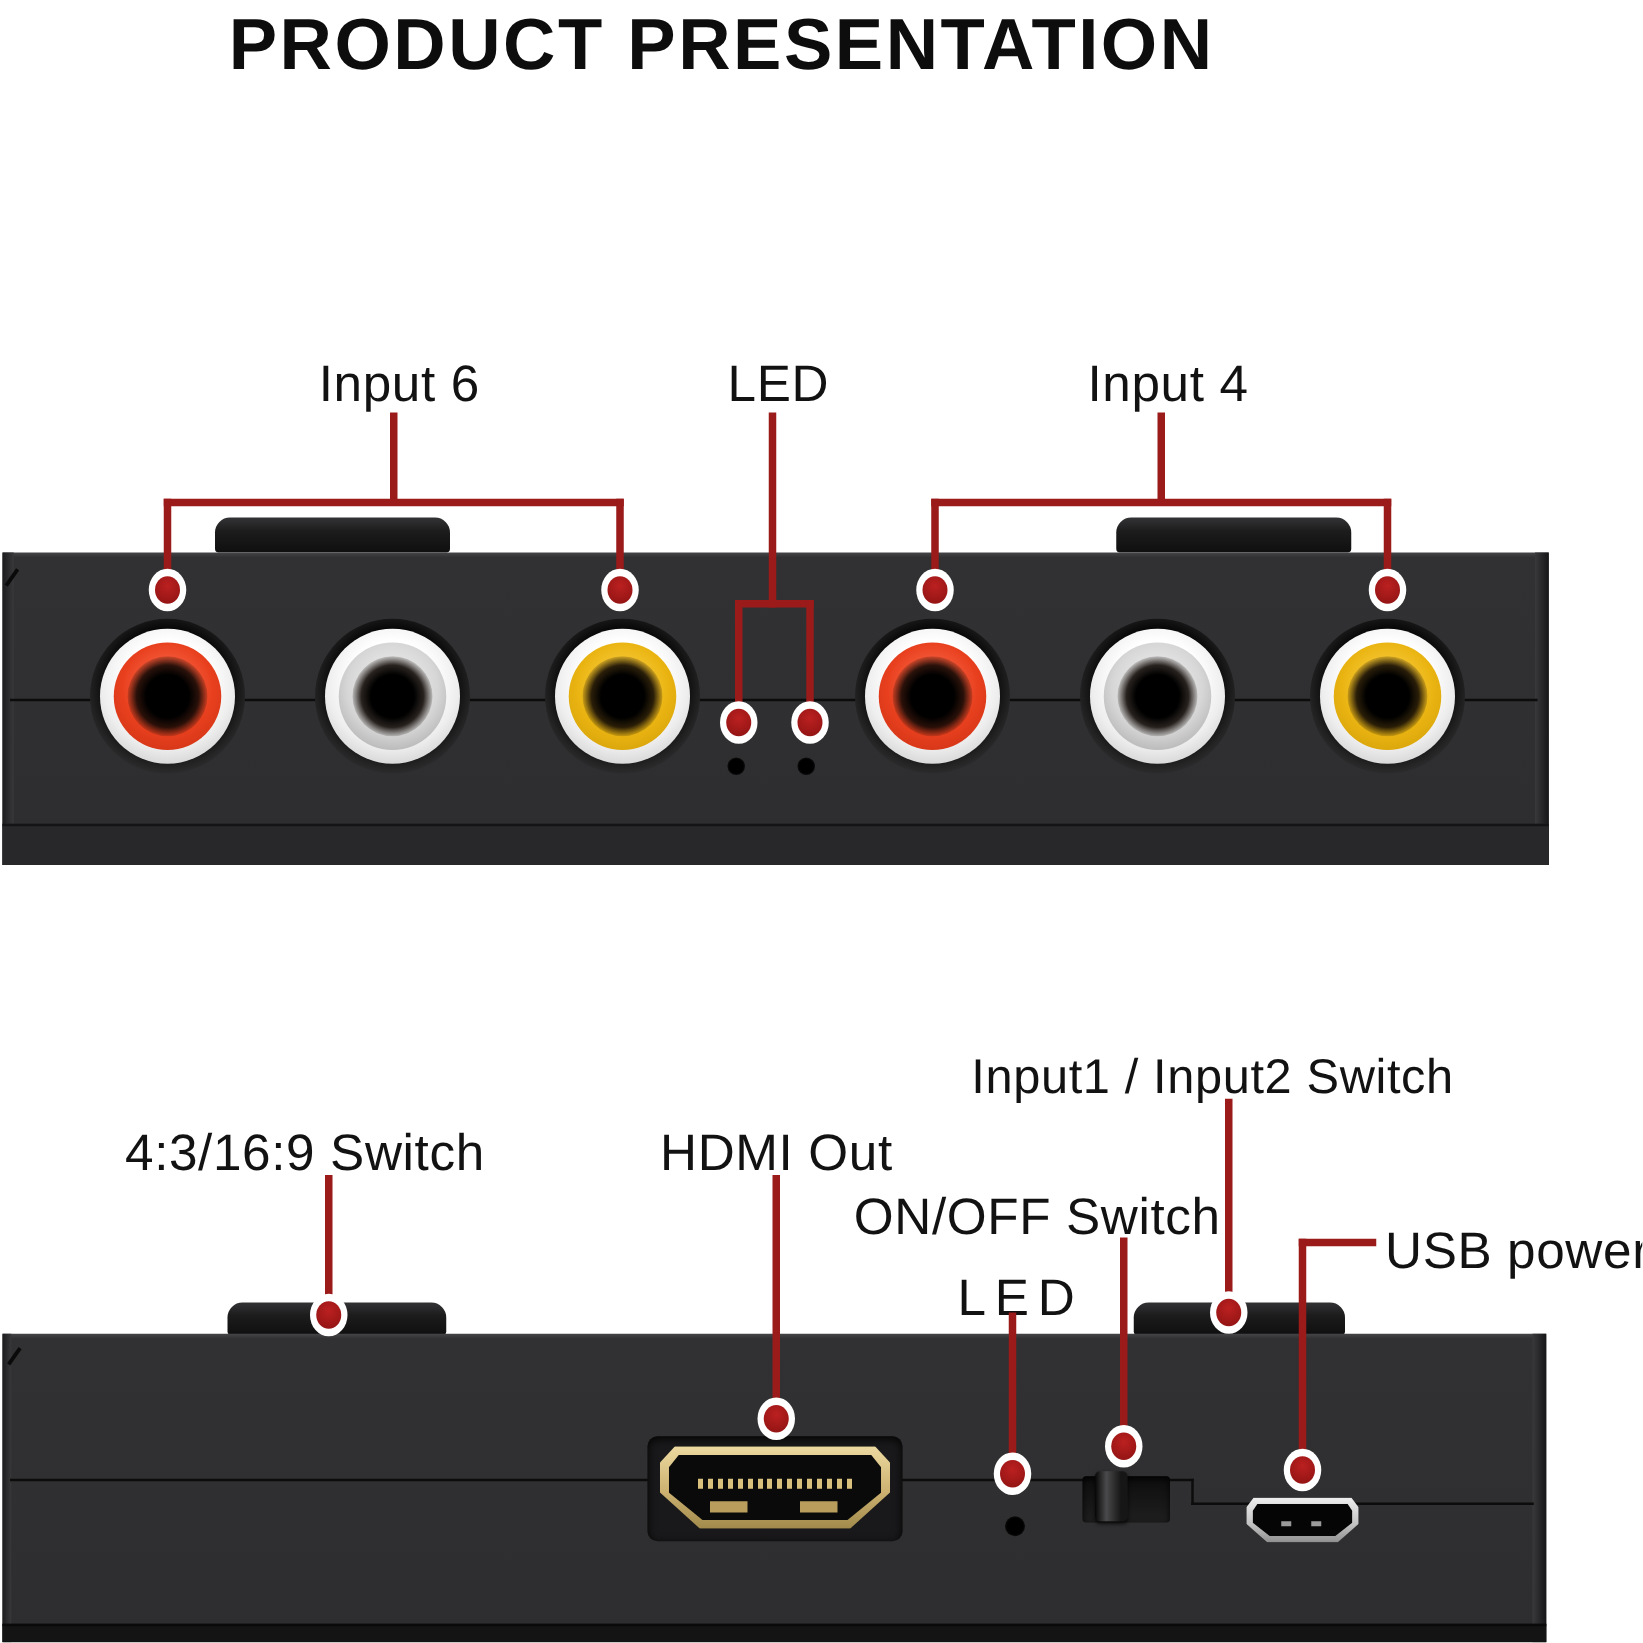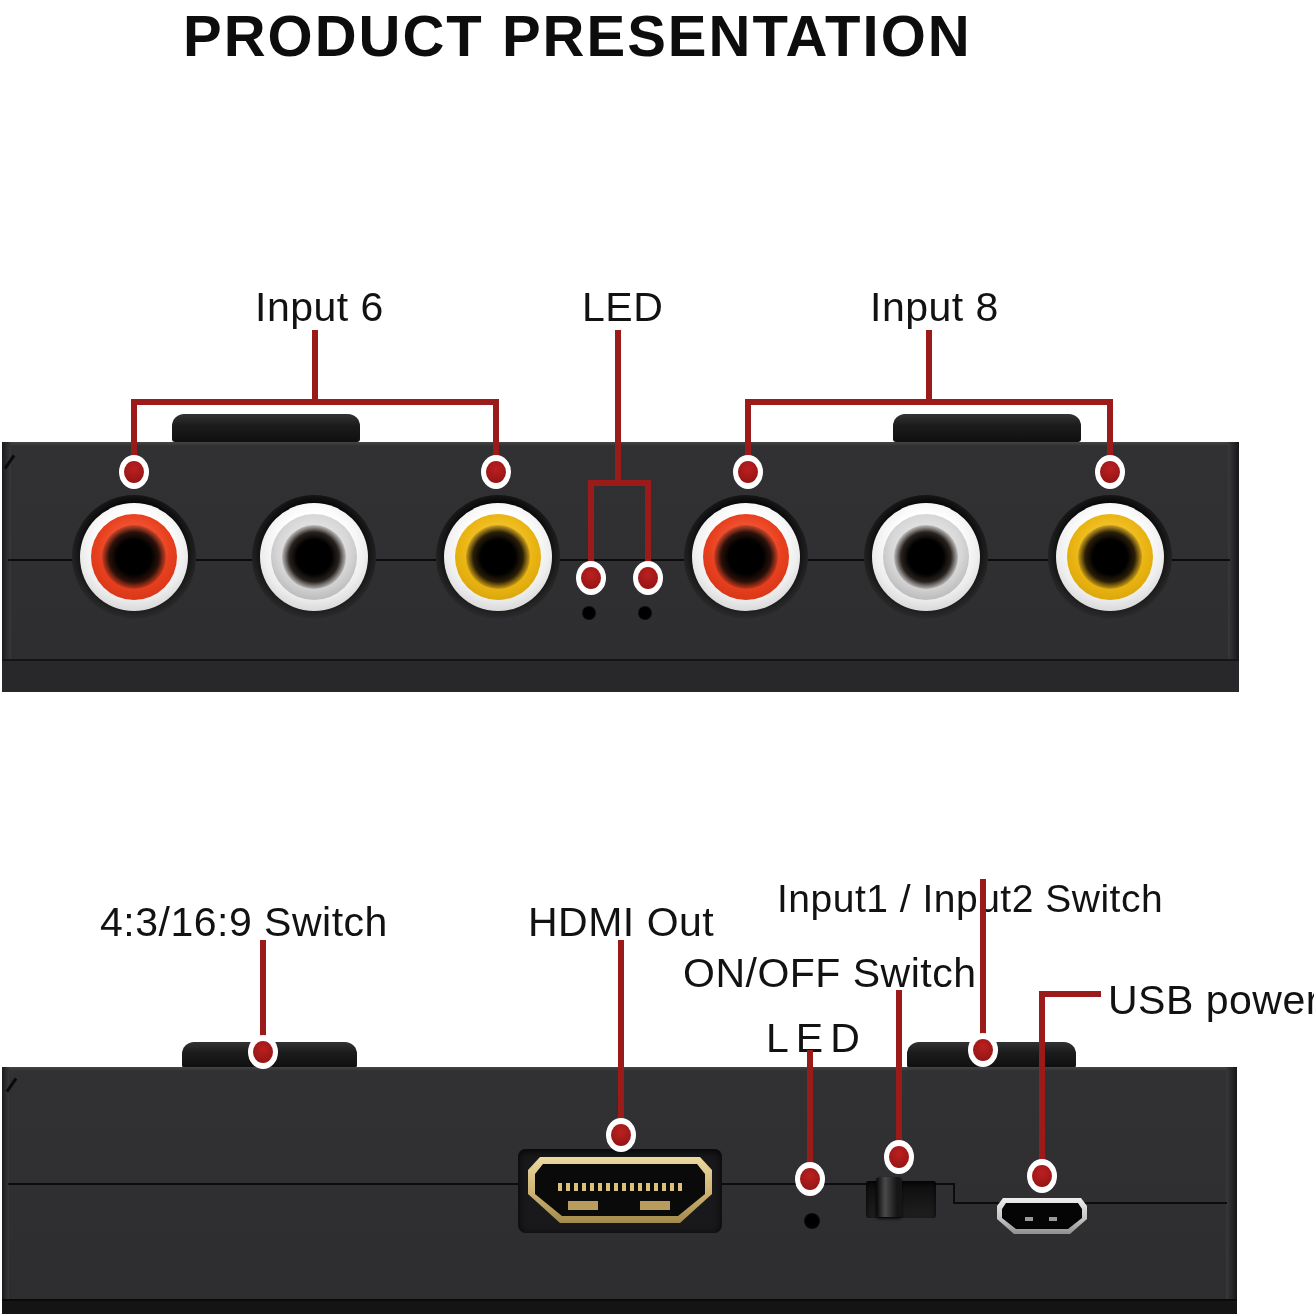--- a/index.html
+++ b/index.html
@@ -134,21 +134,21 @@
     </div>
 
     <div class="led-hole" style="left:580px;top:164px;width:14px;height:14px;"></div>
     <div class="led-hole" style="left:636px;top:164px;width:14px;height:14px;"></div>
 
     <div class="strip-bottom"></div>
   </div>
 
   <div class="lbl" style="left:255px;top:284px;">Input 6</div>
   <div class="lbl" style="left:582px;top:284px;">LED</div>
-  <div class="lbl" style="left:870px;top:284px;">Input 8</div>
+  <div class="lbl" style="left:870px;top:284px;">Input 4</div>
 
   <div class="cline" style="left:312px;top:330px;width:6px;height:74px;"></div>
   <div class="cline" style="left:131px;top:399px;width:368px;height:6px;"></div>
   <div class="cline" style="left:131px;top:399px;width:6px;height:59px;"></div>
   <div class="cline" style="left:493px;top:399px;width:6px;height:59px;"></div>
 
   <div class="cline" style="left:615px;top:330px;width:6px;height:156px;"></div>
   <div class="cline" style="left:588px;top:480px;width:63px;height:6px;"></div>
   <div class="cline" style="left:588px;top:480px;width:6px;height:84px;"></div>
   <div class="cline" style="left:645px;top:480px;width:6px;height:84px;"></div>
@@ -195,21 +195,21 @@
       <div class="usb-pin" style="left:28px;"></div>
       <div class="usb-pin" style="left:52px;"></div>
     </div>
 
     <div class="strip-bottom2"></div>
   </div>
 
   <div class="lbl" style="left:100px;top:899px;">4:3/16:9 Switch</div>
   <div class="lbl" style="left:683px;top:950px;">ON/OFF Switch</div>
   <div class="lbl" style="left:528px;top:899px;">HDMI Out</div>
-  <div class="lbl" style="left:777px;top:840px;font-size:39px;margin-top:37px;">Input1 / Input2 Switch</div>
+  <div class="lbl" style="left:777px;top:840px;font-size:39px;">Input1 / Input2 Switch</div>
   <div class="lbl" style="left:1108px;top:977px;">USB power</div>
   <div class="lbl" style="left:766px;top:1015px;letter-spacing:7px;">LED</div>
 
   <div class="cline" style="left:260px;top:940px;width:6px;height:98px;"></div>
   <div class="cline" style="left:618px;top:940px;width:6px;height:181px;"></div>
   <div class="cline" style="left:896px;top:990px;width:6px;height:153px;"></div>
   <div class="cline" style="left:980px;top:879px;width:6px;height:157px;"></div>
   <div class="cline" style="left:1039px;top:991px;width:62px;height:6px;"></div>
   <div class="cline" style="left:1039px;top:991px;width:6px;height:171px;"></div>
   <div class="cline" style="left:807px;top:1050px;width:6px;height:115px;"></div>

